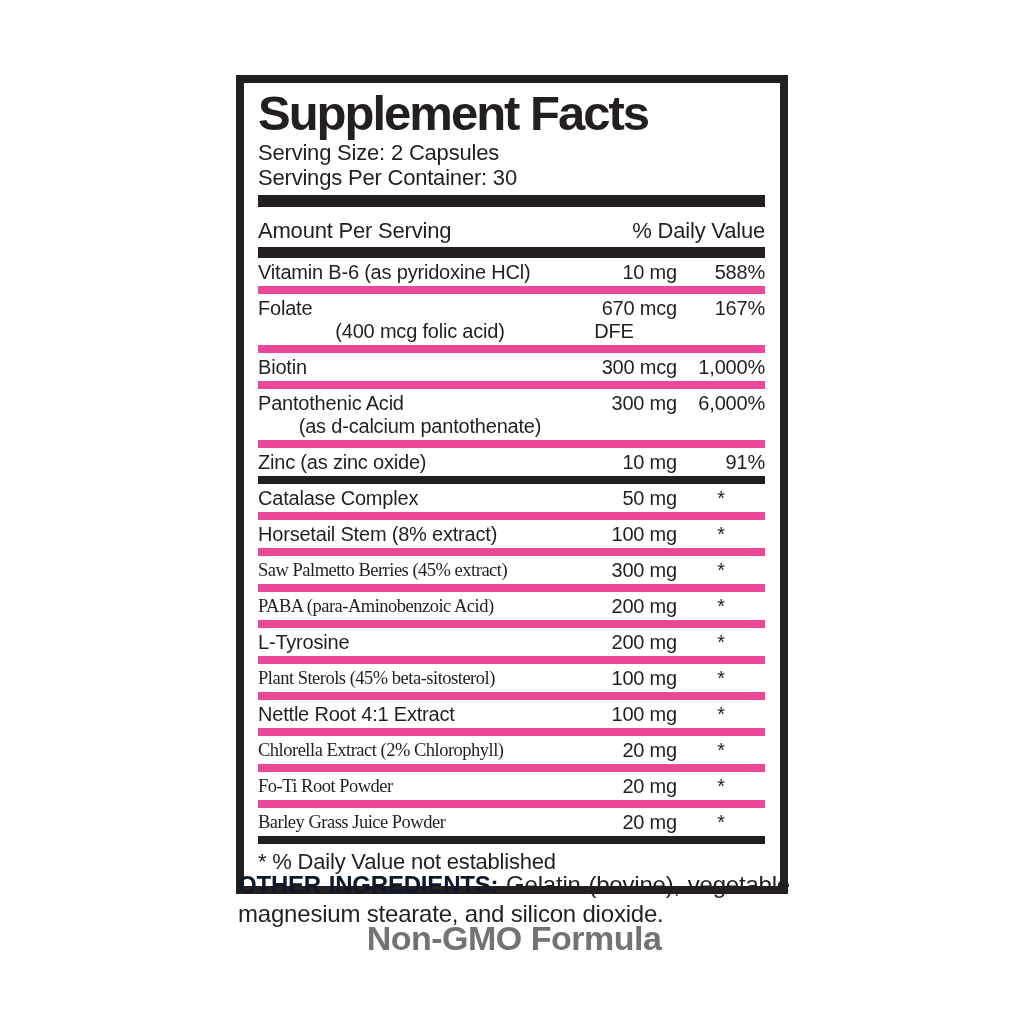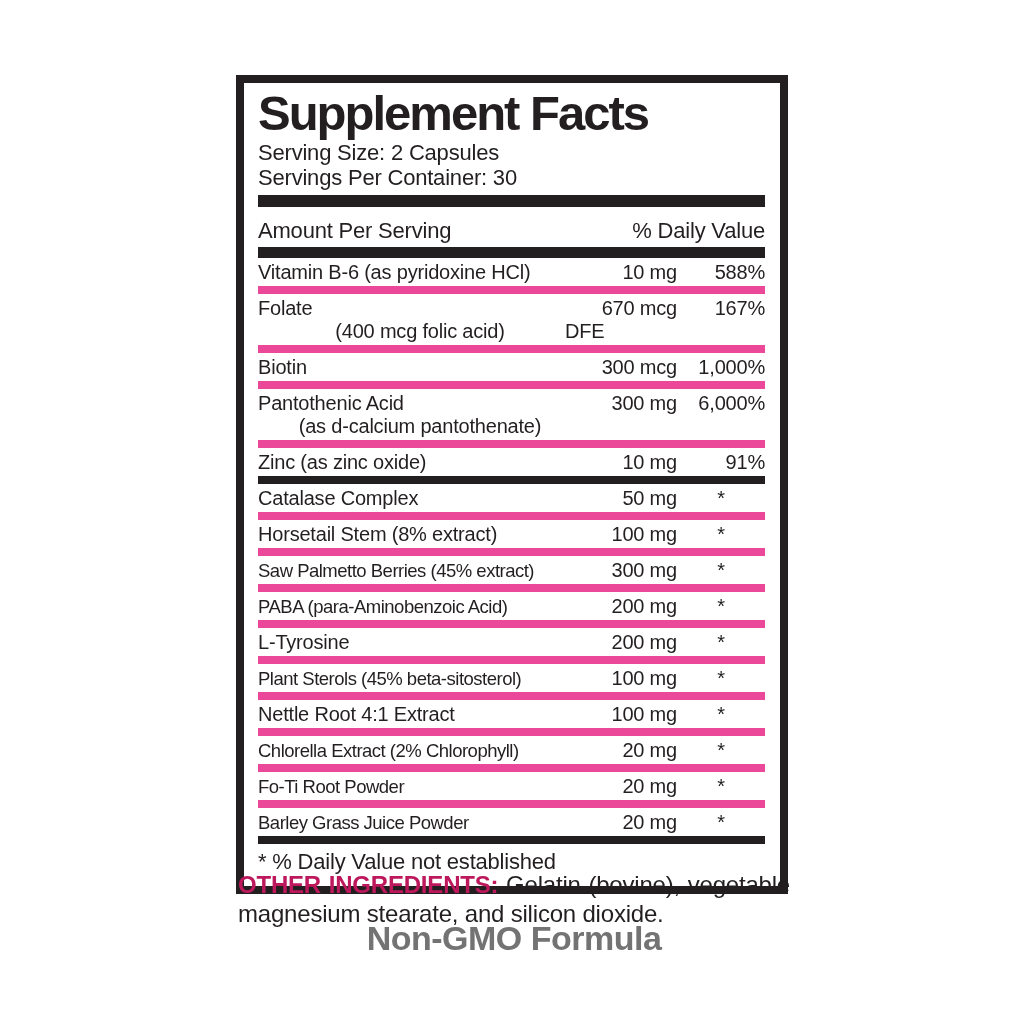--- a/index.html
+++ b/index.html
@@ -54,44 +54,44 @@
     border-top: 8px solid #ec4899;
     padding: 3px 0 2px 0;
     font-size: 20px;
     line-height: 23px;
     letter-spacing: -0.2px;
   }
   .row.no-top { border-top: none; }
   .row .name  { white-space: nowrap; overflow: visible; }
   .row .name .sub { display: block; padding-left: 17px; text-align: center; }
   .row .amount { text-align: right; white-space: nowrap; }
-  .row .amount .sub { display: block; text-align: left; padding-right: 14px; }
+  .row .amount .sub { display: block; text-align: center; padding-right: 14px; }
   .row .pct { text-align: right; white-space: nowrap; }
   .row .pct.star { text-align: center; }
-  .row .name.tight { font-size: 18.5px; letter-spacing: -0.5px; }
+  .row .name.tight { font-size: 18.5px; letter-spacing: -0.5px; font-family: Liberation Serif, serif; }
 
   .footnote {
     font-size: 22px;
     line-height: 24px;
     padding: 6px 0 4px 0;
     letter-spacing: -0.2px;
   }
 
   
   .other-ingredients {
     position: absolute;
     left: 238px; top: 846px;
     width: 552px;
     font-size: 24px;
     line-height: 29px;
     text-align: justify;
     letter-spacing: -0.2px;
   }
   .other-ingredients .oi-label {
-    color: #be185d;
+    color: #0f172a;
     font-weight: bold;
   }
   .non-gmo {
     position: absolute;
     left: 238px; top: 919px;
     width: 552px;
     text-align: center;
     font-size: 34px;
     font-weight: bold;
     color: #737373;

